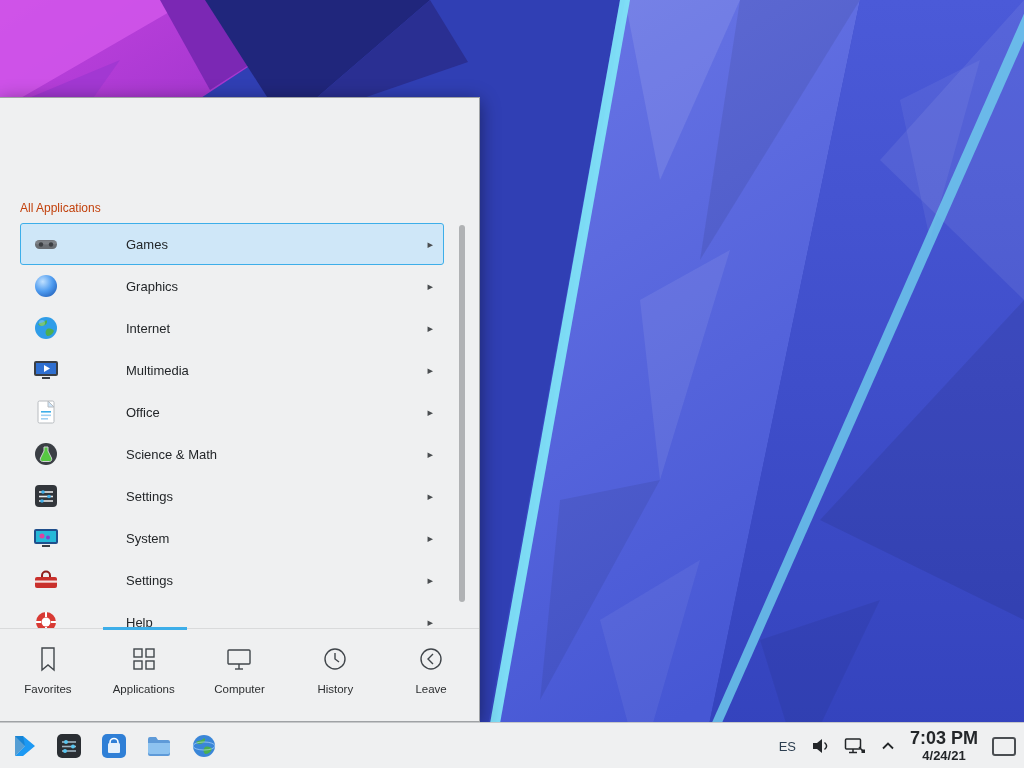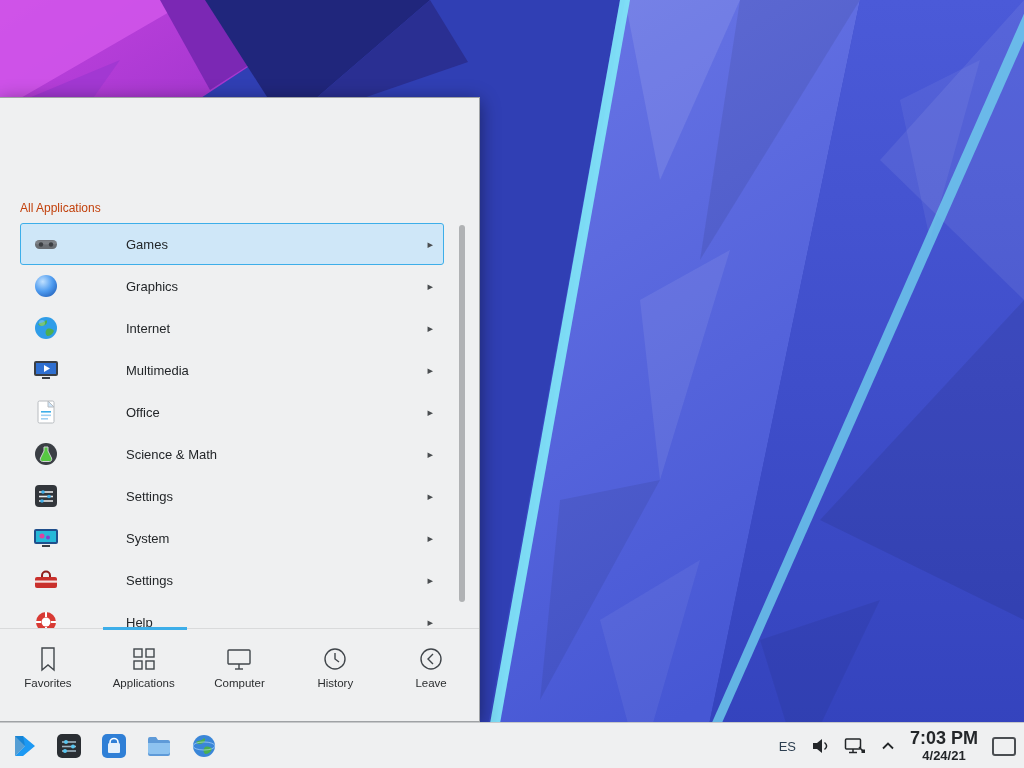--- a/index.html
+++ b/index.html
@@ -52,21 +52,21 @@
   .scrollbar-track { position:absolute; right:14px; top:127px; width:6px; height:400px; }
   .scrollbar-handle { position:absolute; top:0; left:0; width:6px; height:377px; background:#b0b2b4; border-radius:3px; }
 
   .launcher-footer {
     position:absolute; left:0; top:530px; width:100%; height:95px;
     border-top:1px solid #d9dadb; display:flex;
   }
   .tab-indicator { position:absolute; left:103px; top:-2px; width:84px; height:3px; background:#3daee9; }
   .footer-tab {
     flex:1 1 0; display:flex; flex-direction:column; align-items:center;
-    padding-top:15px; gap:3px; cursor:default;
+    padding-top:15px; gap:9px; cursor:default;
   }
   .footer-tab svg { width:30px; height:30px; stroke:#41464b; fill:none; stroke-width:1.4; }
   .footer-tab .tab-label { font-size:11.5px; color:#2c2e30; }
 
   
   .taskbar {
     position:absolute; left:0; bottom:0; width:1024px; height:46px;
     background:#eff0f1; border-top:1px solid #c6c8ca;
   }
   .taskbar-apps { position:absolute; left:0; top:0; height:46px; display:flex; align-items:center; gap:17px; padding-left:10px; }

